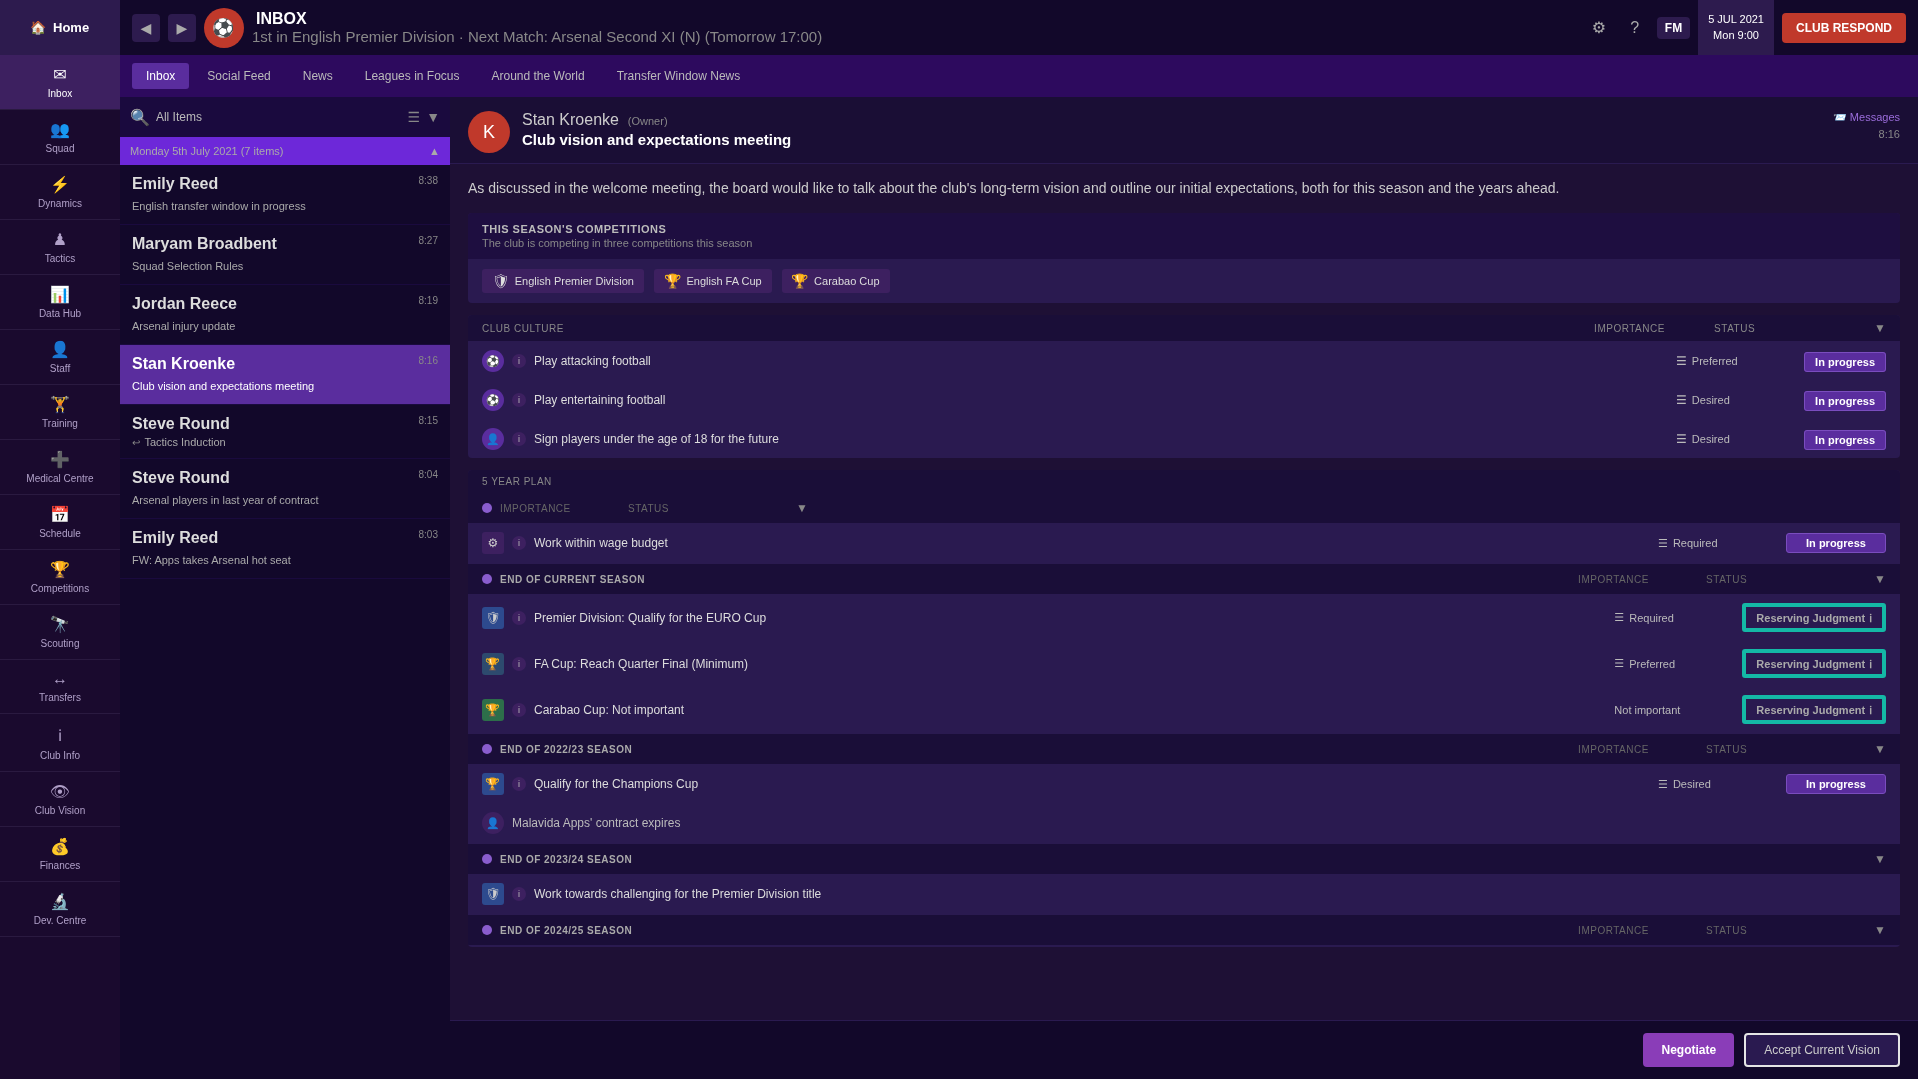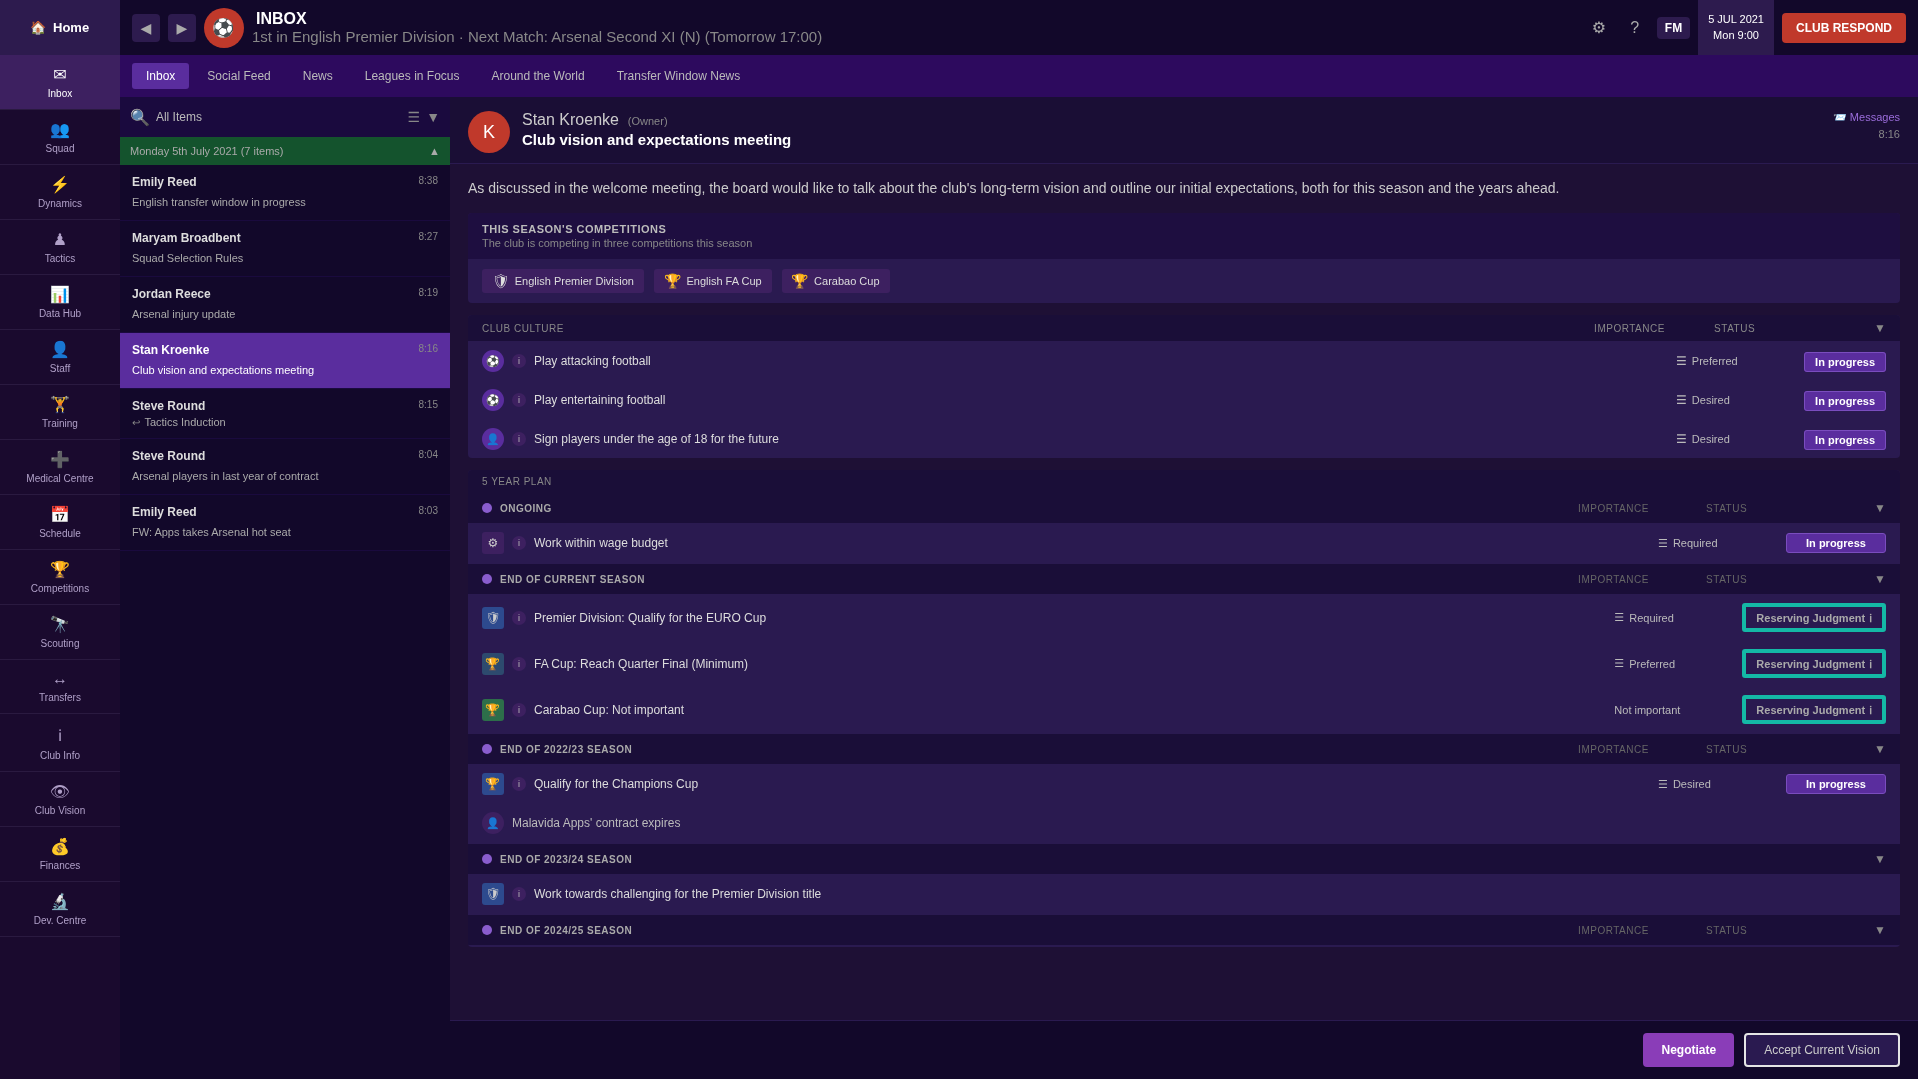--- a/index.html
+++ b/index.html
@@ -138,37 +138,37 @@
       display: flex;
       align-items: center;
       padding: 0 10px;
       gap: 6px;
       flex-shrink: 0;
     }
     .filter-search { font-size: 12px; color: #bbb; flex: 1; }
     .filter-icon { font-size: 14px; color: #888; cursor: pointer; }
     .list-group-header {
       padding: 8px 10px;
-      background: #14532d;
+      background: #6d28d9;
       font-size: 11px;
       color: #aaa;
       display: flex;
       align-items: center;
       justify-content: space-between;
       cursor: pointer;
     }
     .message-item {
       padding: 10px 12px;
       border-bottom: 1px solid #1a0a3e;
       cursor: pointer;
       background: #12082a;
     }
     .message-item.selected { background: #5a2d9e; }
     .msg-header { display: flex; justify-content: space-between; margin-bottom: 3px; }
-    .msg-sender { font-size: 12px; color: #ddd; font-weight: bold; }
+    .msg-sender { font-size: 16px; color: #ddd; font-weight: bold; }
     .msg-time { font-size: 10px; color: #888; }
     .msg-subject { font-size: 11px; color: #aaa; }
     .message-item.selected .msg-sender,
     .message-item.selected .msg-subject { color: #fff; }
     .reply-icon { color: #888; font-size: 10px; margin-right: 4px; }
 
     
     #message-detail {
       flex: 1;
       background: #1e1035;
@@ -580,21 +580,20 @@
         </div>
 
         <div class="section-card">
           <div class="culture-table-header">
             <div style="flex:1;">5 YEAR PLAN</div>
           </div>
 
           <div class="plan-section">
             <div class="plan-section-header">
               <div class="plan-dot"></div>
-              <div class="plan-section-title">ONGOING</div>
               <div class="col-importance" style="font-size:10px;color:#666;letter-spacing:0.5px;">IMPORTANCE</div>
               <div class="col-status" style="font-size:10px;color:#666;letter-spacing:0.5px;">STATUS</div>
               <button class="chevron-btn">▼</button>
             </div>
             <div class="plan-row">
               <div class="plan-row-icon" style="background:#3d2060;">⚙</div>
               <div class="culture-info-icon">i</div>
               <div class="plan-row-label">Work within wage budget</div>
               <div class="plan-importance">
                 <span>☰</span>

